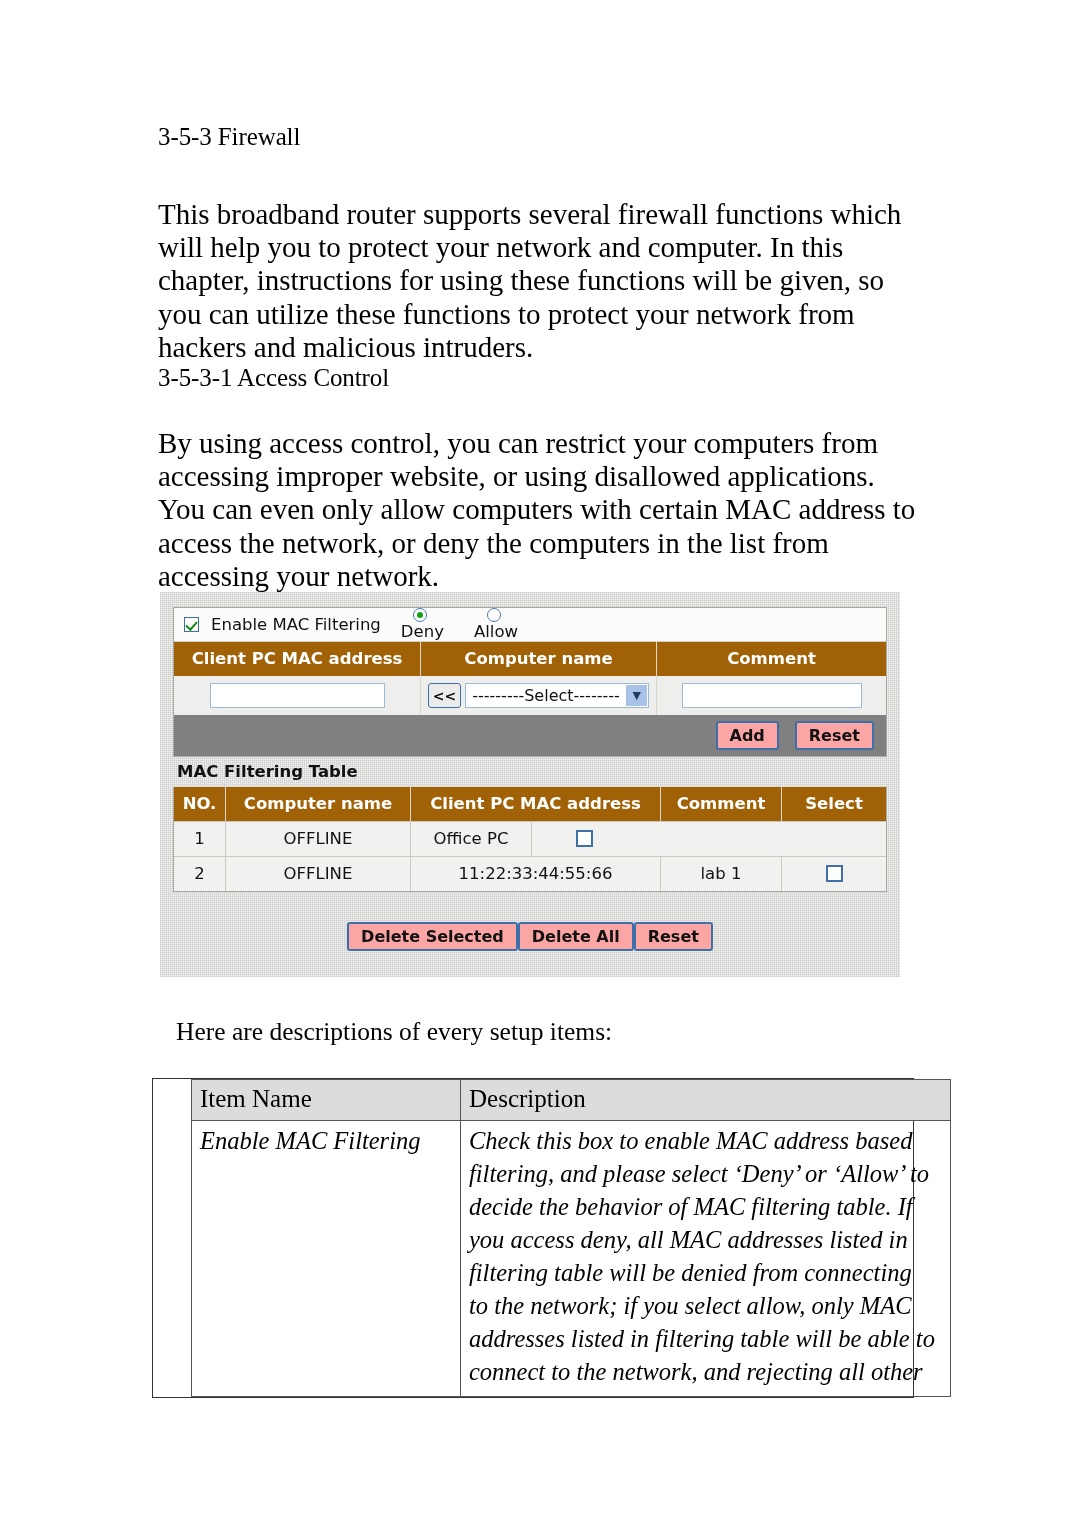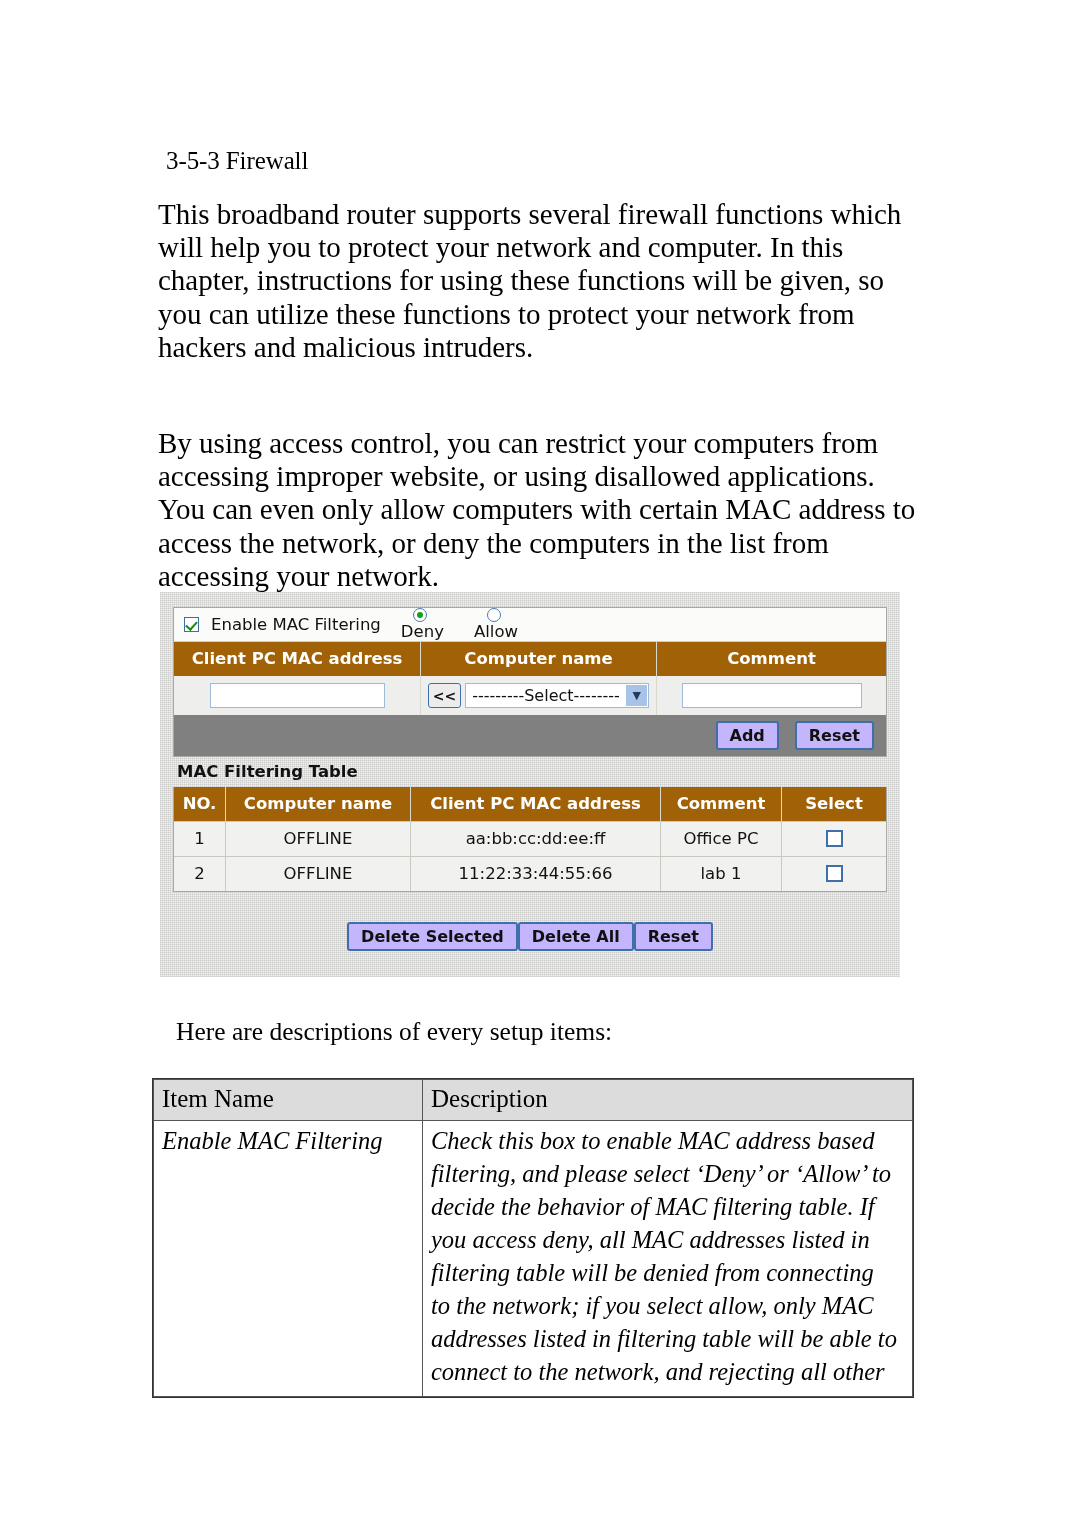--- a/index.html
+++ b/index.html
@@ -23,21 +23,21 @@
 
   
   .heading {
     position: absolute;
     left: 158px;
     font-size: 25px;
     line-height: 33px;
     letter-spacing: -0.1px;
     white-space: nowrap;
   }
-  #heading-firewall { top: 144px; margin-left: 8px; }
+  #heading-firewall { top: 120px; }
   #heading-access-control { top: 361px; }
 
   .para {
     position: absolute;
     left: 158px;
     width: 762px;
     font-size: 29px;
     line-height: 33.2px;
     text-align: left;
   }
@@ -224,21 +224,21 @@
   
   .action-bar {
     background: #808080;
     display: flex;
     justify-content: flex-end;
     align-items: center;
     padding: 6px 12px;
     gap: 16px;
   }
   .btn {
-    background: #c4b5fd;
+    background: #fca5a5;
     border: 2px solid #3f6fa8;
     border-radius: 3px;
     font-size: 16px;
     font-weight: bold;
     color: #111;
     padding: 3px 12px;
     box-sizing: border-box;
     white-space: nowrap;
     font-family: "DejaVu Sans", "Liberation Sans", sans-serif;
   }
@@ -283,21 +283,21 @@
   
   .desc-table {
     position: absolute;
     left: 152px;
     top: 1078px;
     width: 762px;
     border: 1.5px solid #333;
     border-collapse: collapse;
     box-sizing: border-box;
   }
-  .desc-table table { border-collapse: collapse; width: 100%; }
+  .desc-table table { border-collapse: collapse; width: 100%; margin-left: 38px; }
   .desc-table th, .desc-table td {
     border: 1px solid #555;
     padding: 0;
     vertical-align: top;
   }
   .dt-head th {
     background: #dcdcdc;
     font-weight: normal;
     font-style: normal;
     font-size: 25px;
@@ -318,20 +318,21 @@
 </head>
 <body>
 
 <div class="page">
 
   <div class="heading" id="heading-firewall">3-5-3 Firewall</div>
   <div class="para" id="para-firewall">
     <p>This broadband router supports several firewall functions which will help you to protect your network and computer. In this chapter, instructions for using these functions will be given, so you can utilize these functions to protect your network from hackers and malicious intruders.</p>
   </div>
 
+  <div class="heading" id="heading-access-control">3-5-3-1 Access Control</div>
   <div class="para" id="para-access-control">
     <p>By using access control, you can restrict your computers from accessing improper website, or using disallowed applications. You can even only allow computers with certain MAC address to access the network, or deny the computers in the list from accessing your network.</p>
   </div>
 
   <div class="shot">
     <div class="shot-inner">
 
       <div class="panel">
 
         <div class="enable-row">
@@ -382,21 +383,20 @@
           <div class="hdr-cell" style="width:52px">NO.</div>
           <div class="hdr-cell" style="width:185px">Computer name</div>
           <div class="hdr-cell" style="width:250px">Client PC MAC address</div>
           <div class="hdr-cell" style="width:121px">Comment</div>
           <div class="hdr-cell" style="width:104px">Select</div>
         </div>
 
         <div class="mft-row body">
           <div class="mft-cell" style="width:52px">1</div>
           <div class="mft-cell" style="width:185px">OFFLINE</div>
-          <div class="mft-cell" style="width:250px">aa:bb:cc:dd:ee:ff</div>
           <div class="mft-cell" style="width:121px">Office PC</div>
           <div class="mft-cell" style="width:104px">
             <span class="sel-chk"></span>
           </div>
         </div>
 
         <div class="mft-row body">
           <div class="mft-cell" style="width:52px">2</div>
           <div class="mft-cell" style="width:185px">OFFLINE</div>
           <div class="mft-cell" style="width:250px">11:22:33:44:55:66</div>

